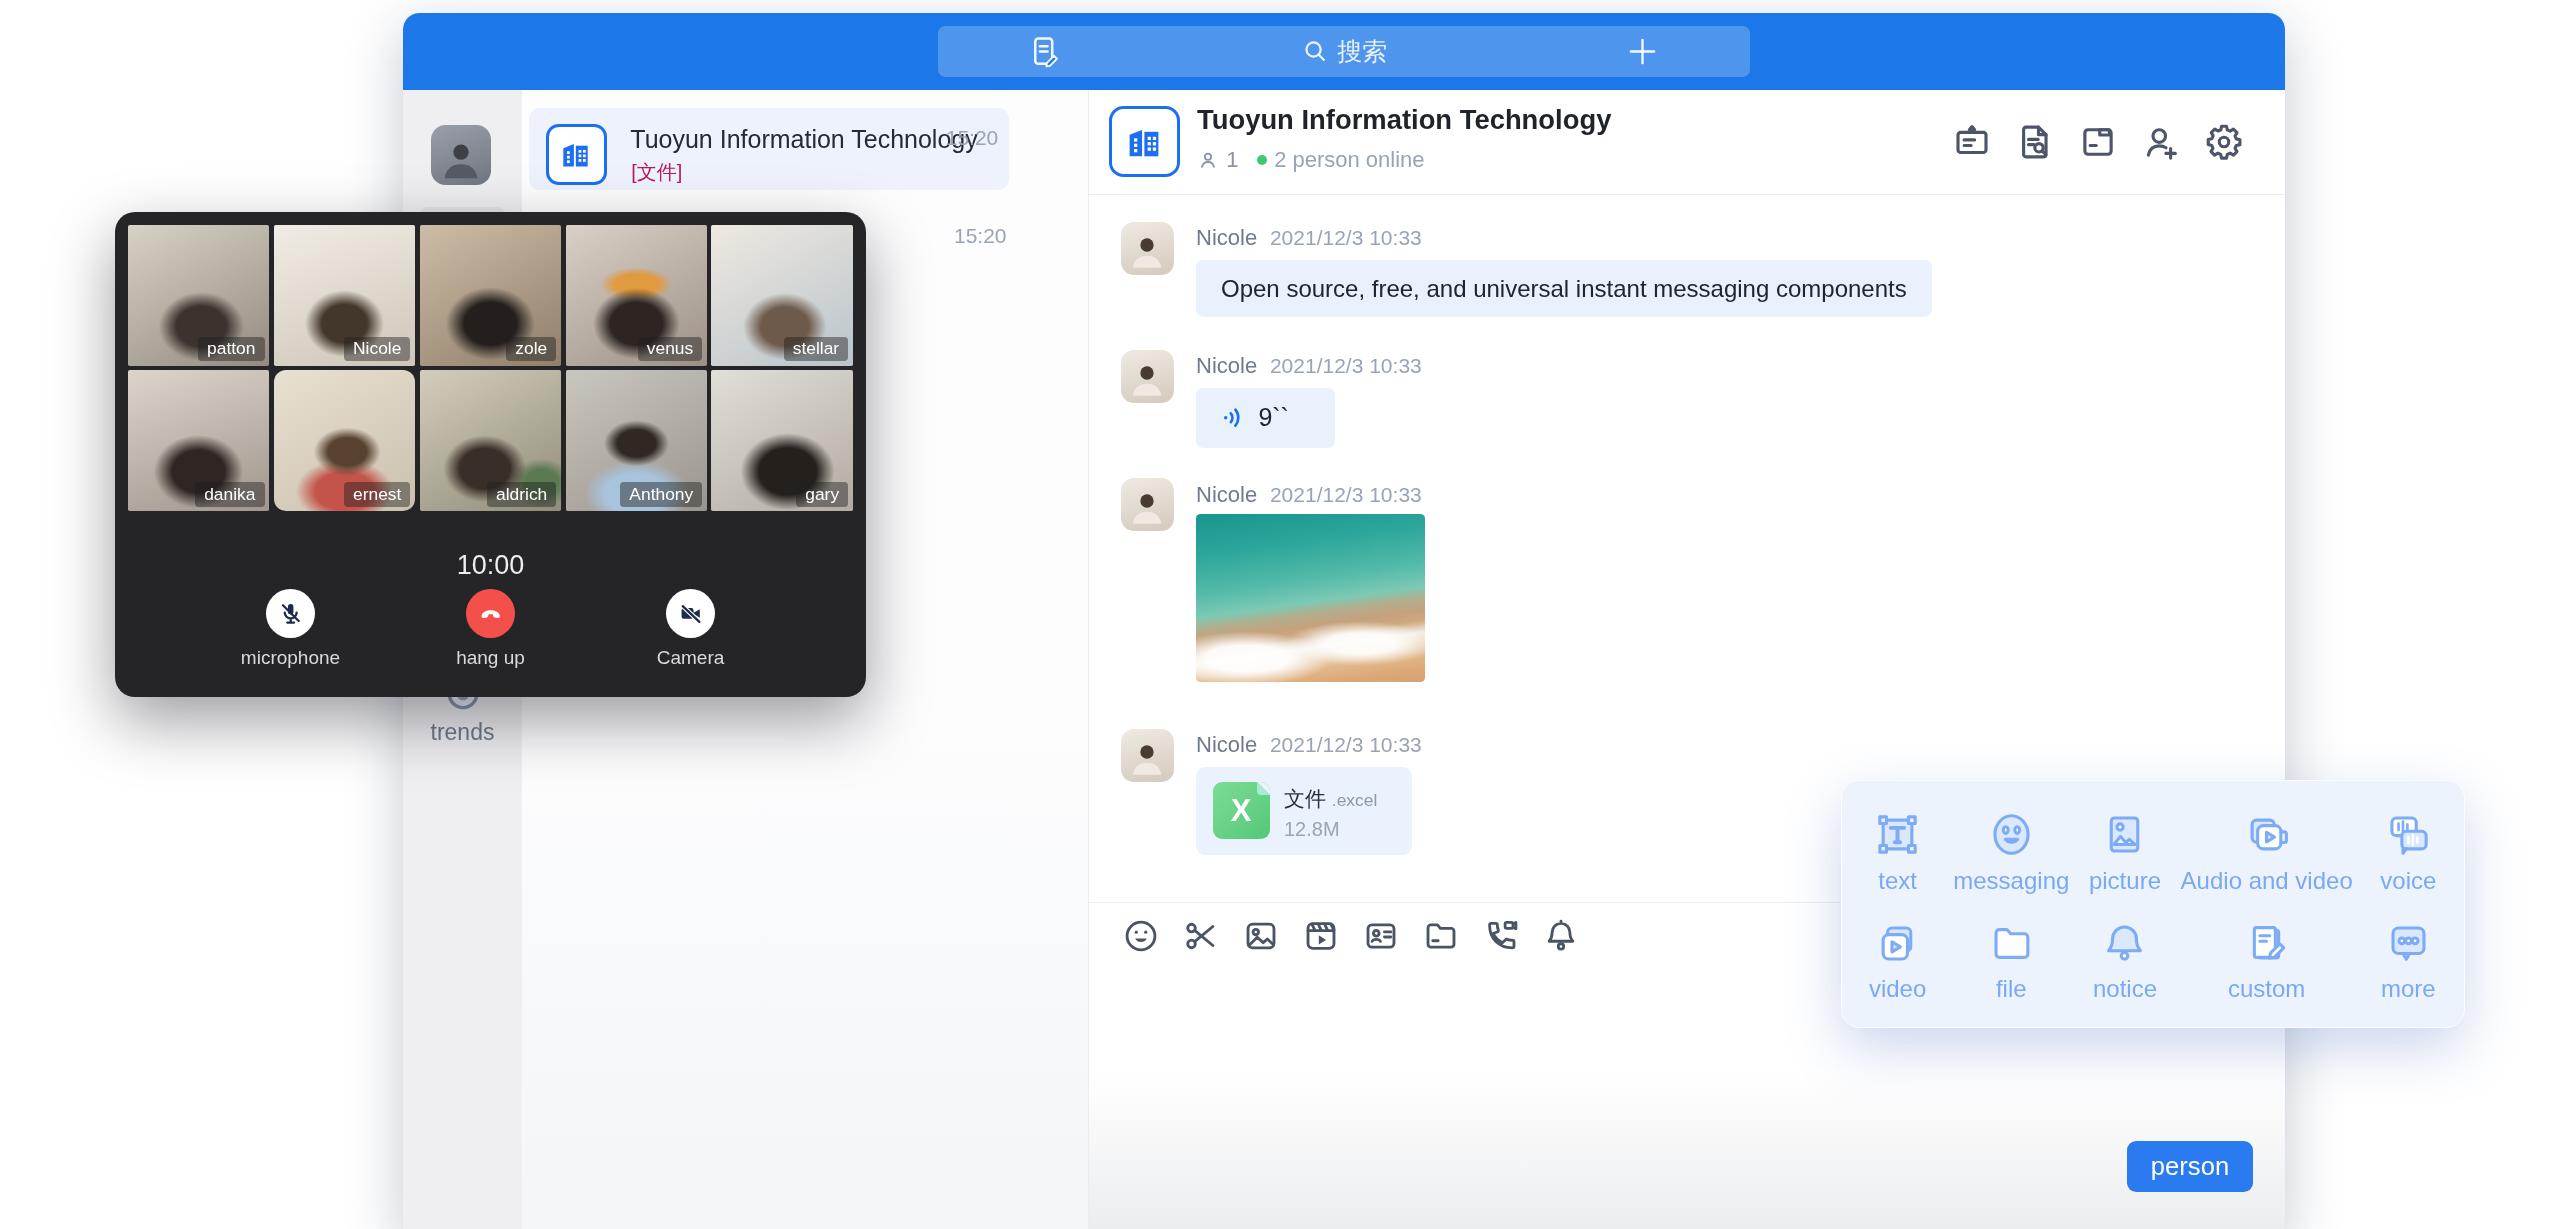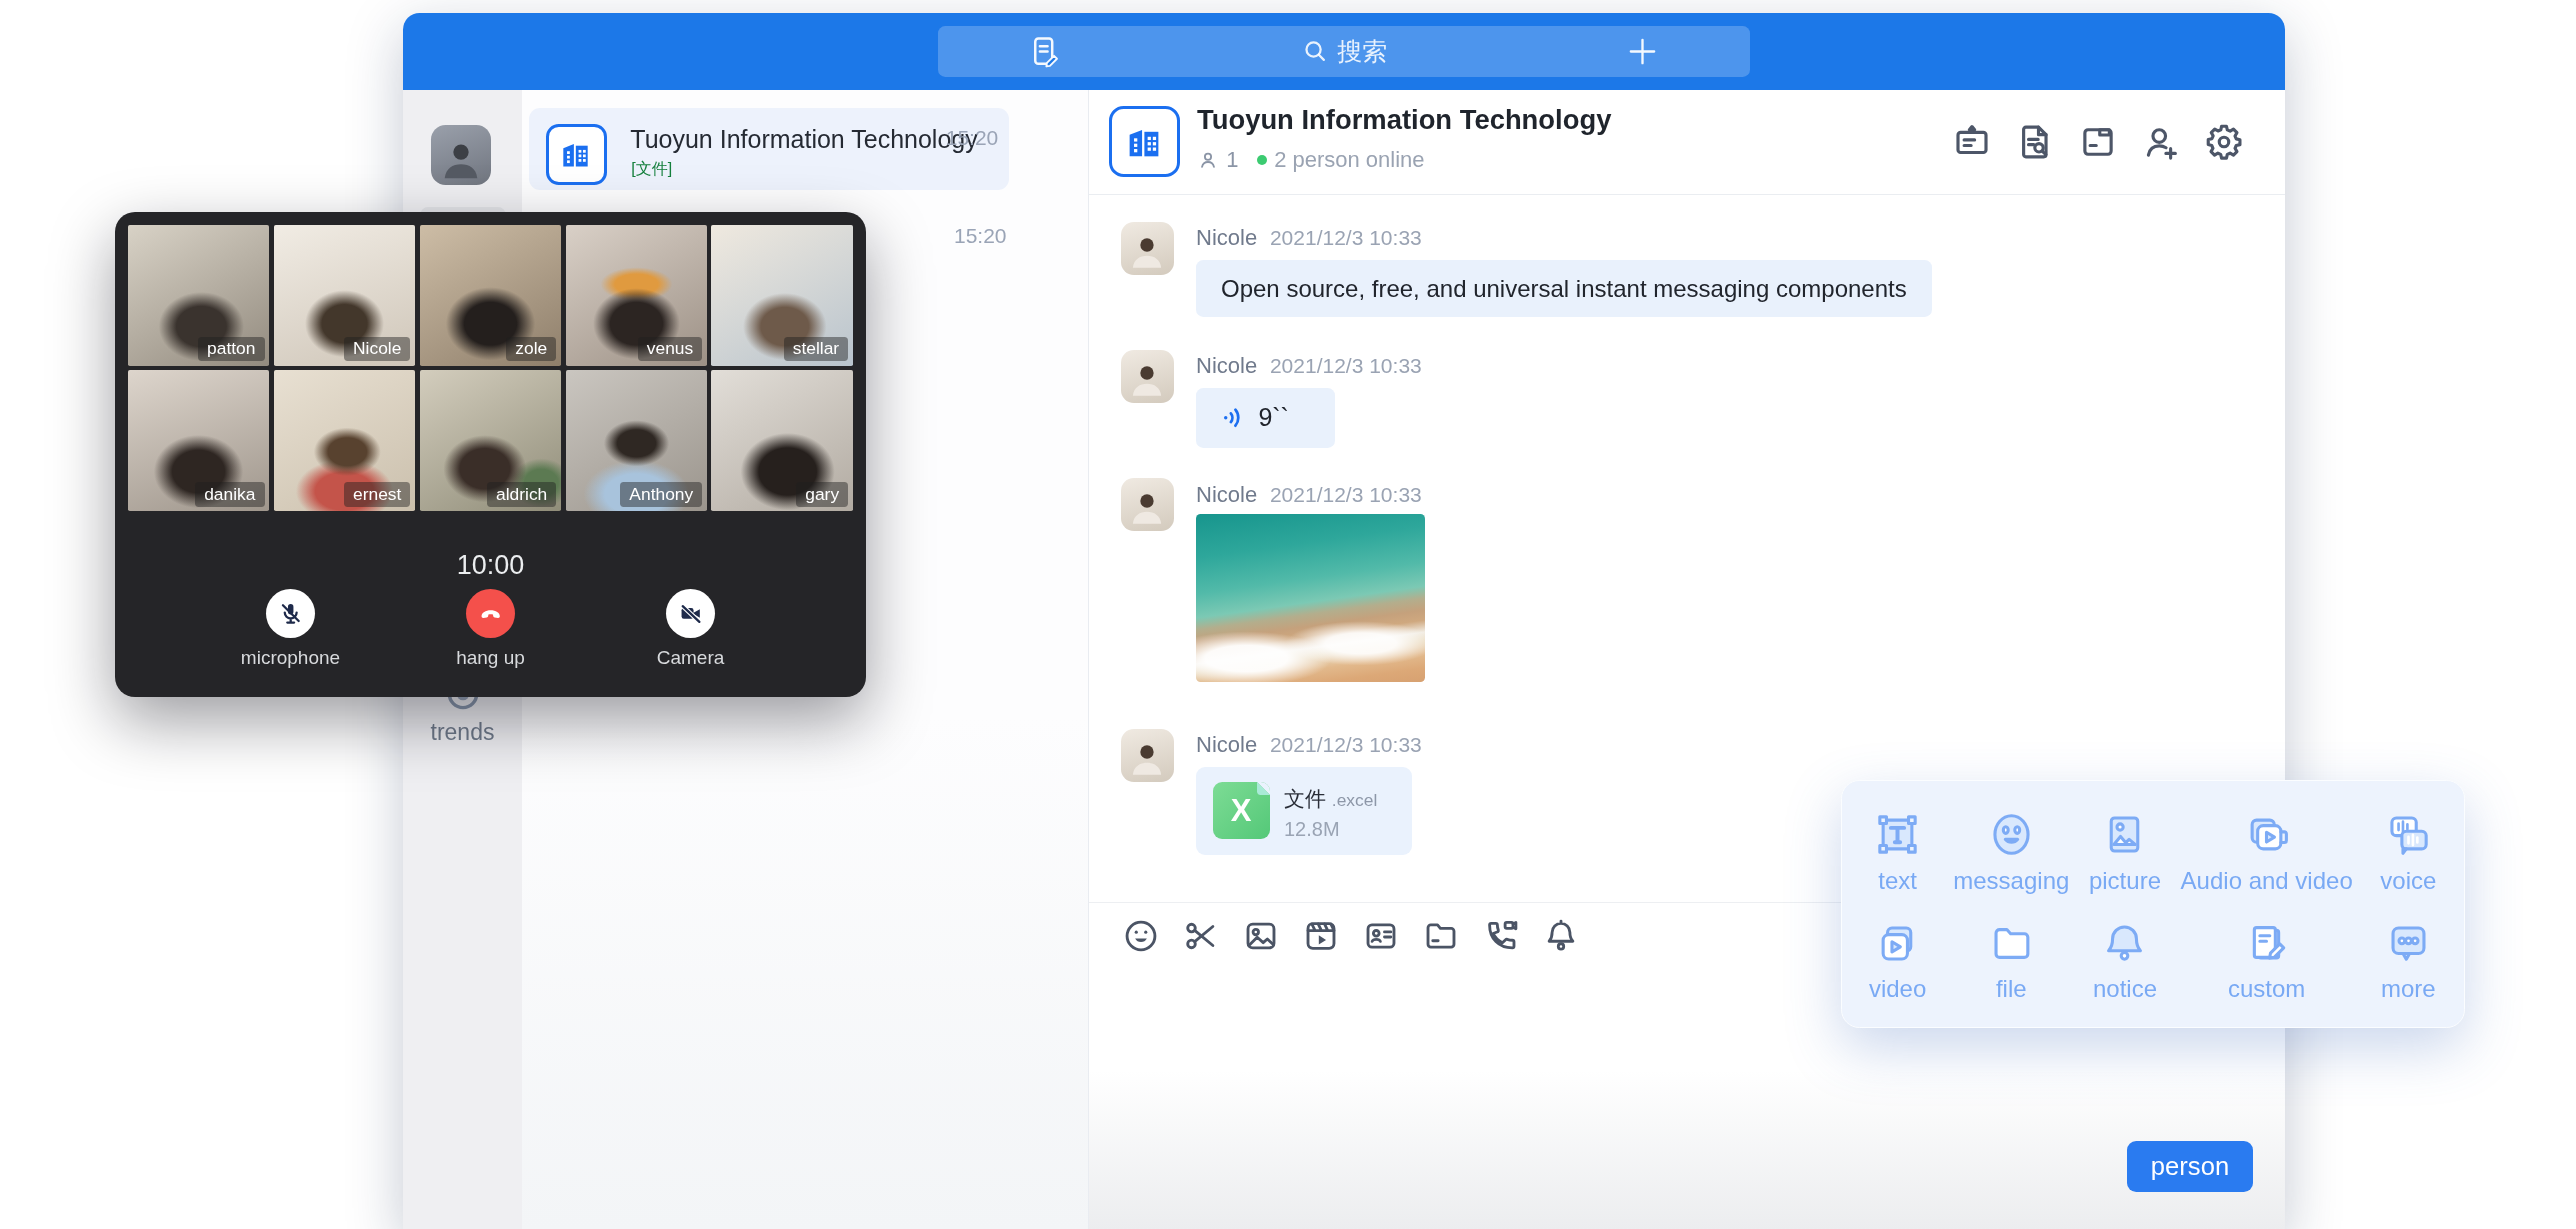--- a/index.html
+++ b/index.html
@@ -34,21 +34,21 @@
   
   .convlist { position:relative; width:567px;
               background:linear-gradient(180deg,#fdfdfe 55%,#f3f5f7 100%);
               border-right:0.9px solid #e9ecf1; }
   .conv-item { position:absolute; left:7.3px; top:18.3px; width:480px; height:82px;
                background:#edf2fc; border-radius:11px; }
   .group-box { position:absolute; background:#fff; border:3.7px solid #1b6ff0; }
   .gb-sm { left:16.5px; top:15.6px; width:61px; height:61px; border-radius:12.8px; }
   .gb-sm svg { position:absolute; left:7.3px; top:7.3px; width:39px; height:39px; }
   .conv-title { position:absolute; left:101px; top:16.5px; font-size:25px; color:#252a33; white-space:nowrap; }
-  .conv-sub { position:absolute; left:102px; top:51px; font-size:16px; color:#15803d; }
+  .conv-sub { position:absolute; left:102px; top:51px; font-size:20px; color:#be185d; }
   .conv-time { position:absolute; right:11px; top:18.3px; font-size:21px; color:#9aa4b6; }
   .conv2-time { position:absolute; left:432px; top:134px; font-size:21px; color:#9aa4b6; }
 
   
   .main { position:relative; flex:1;
           background:linear-gradient(180deg,#ffffff 86%,#ecedef 100%); border-radius:0 0 0 0; }
   .chat-header { position:absolute; left:0; top:0; right:0; height:105px; border-bottom:0.9px solid #eaedf1; background:#fff; }
   .gb-lg { left:20px; top:16.5px; width:71px; height:71px; border-radius:14.6px; }
   .gb-lg svg { position:absolute; left:9.1px; top:9.1px; width:46px; height:46px; }
   .chat-title { position:absolute; left:108px; top:14.6px; font-size:27.4px; font-weight:bold; color:#1f242c; white-space:nowrap; }
@@ -98,21 +98,21 @@
            display:grid; grid-template-columns:repeat(5,1fr); grid-auto-rows:141px; gap:4.6px; }
   .tile { position:relative; border-radius:1.8px; overflow:hidden; }
   .tag { position:absolute; right:4.6px; bottom:4.6px; background:rgba(30,30,30,.45); color:#fff;
          font-size:17.4px; padding:1.8px 9.1px; border-radius:3.7px;margin-left:19px; }
   .t1{background:radial-gradient(42% 34% at 52% 72%,#3a332e 0 42%,rgba(58,51,46,0) 72%),linear-gradient(150deg,#d8d2c6,#938b7f);}
   .t2{background:radial-gradient(40% 34% at 50% 70%,#43372b 0 40%,rgba(67,55,43,0) 70%),linear-gradient(160deg,#f1ece4,#cfc6b9);}
   .t3{background:radial-gradient(44% 36% at 50% 70%,#241f1d 0 42%,rgba(36,31,29,0) 72%),linear-gradient(150deg,#cdbda6,#8f7f6b);}
   .t4{background:radial-gradient(44% 36% at 50% 70%,#2c2522 0 42%,rgba(44,37,34,0) 70%),radial-gradient(34% 16% at 50% 42%,#e09a3f 0 45%,rgba(224,154,63,0) 75%),linear-gradient(150deg,#d9d0c7,#9d9186);}
   .t5{background:radial-gradient(42% 34% at 52% 72%,#6e5a4a 0 40%,rgba(110,90,74,0) 70%),linear-gradient(150deg,#efe9df,#b9c4cd);}
   .t6{background:radial-gradient(44% 36% at 50% 72%,#2e2622 0 42%,rgba(46,38,34,0) 72%),linear-gradient(160deg,#ddd5cc,#9f968c);}
-  .t7{background:radial-gradient(36% 26% at 52% 58%,#58422f 0 38%,rgba(88,66,47,0) 66%),radial-gradient(46% 30% at 50% 86%,#c4544a 0 45%,rgba(196,84,74,0) 75%),linear-gradient(150deg,#e8e0d2,#cbc0ad);}
+  .t7{background:radial-gradient(36% 26% at 52% 58%,#58422f 0 38%,rgba(88,66,47,0) 66%),radial-gradient(46% 30% at 50% 86%,#c4544a 0 45%,rgba(196,84,74,0) 75%),linear-gradient(150deg,#e8e0d2,#cbc0ad);border-radius:12px;}
   .t8{background:radial-gradient(42% 34% at 46% 70%,#3a2e28 0 42%,rgba(58,46,40,0) 70%),radial-gradient(30% 24% at 86% 80%,#5c7a52 0 40%,rgba(92,122,82,0) 72%),linear-gradient(150deg,#d3cdbd,#908d79);}
   .t9{background:radial-gradient(34% 24% at 50% 52%,#2f2823 0 40%,rgba(47,40,35,0) 68%),radial-gradient(50% 32% at 50% 88%,#a8c3dc 0 45%,rgba(168,195,220,0) 75%),linear-gradient(150deg,#cac6c0,#9b958d);}
   .t10{background:radial-gradient(46% 38% at 54% 72%,#26201d 0 44%,rgba(38,32,29,0) 72%),linear-gradient(150deg,#e2ded8,#b2aba2);}
   .call-timer { position:absolute; left:0; right:0; top:338px; text-align:center;
                 color:#eceef0; font-size:27px; }
   .call-controls { position:absolute; left:0; right:0; top:377px; display:flex; justify-content:center; gap:90px; }
   .ctrl { width:110px; text-align:center; }
   .ctrl-btn { width:49px; height:49px; border-radius:50%; border:none; background:#fff; cursor:pointer;
               display:inline-flex; align-items:center; justify-content:center; color:#1e2a4a; }
   .ctrl-btn.red { background:#f4504b; color:#fff; }

